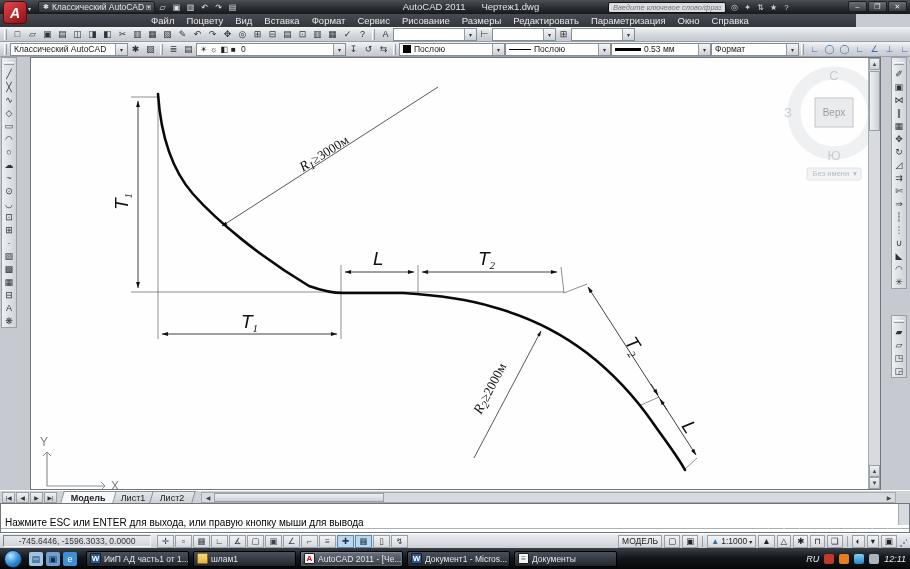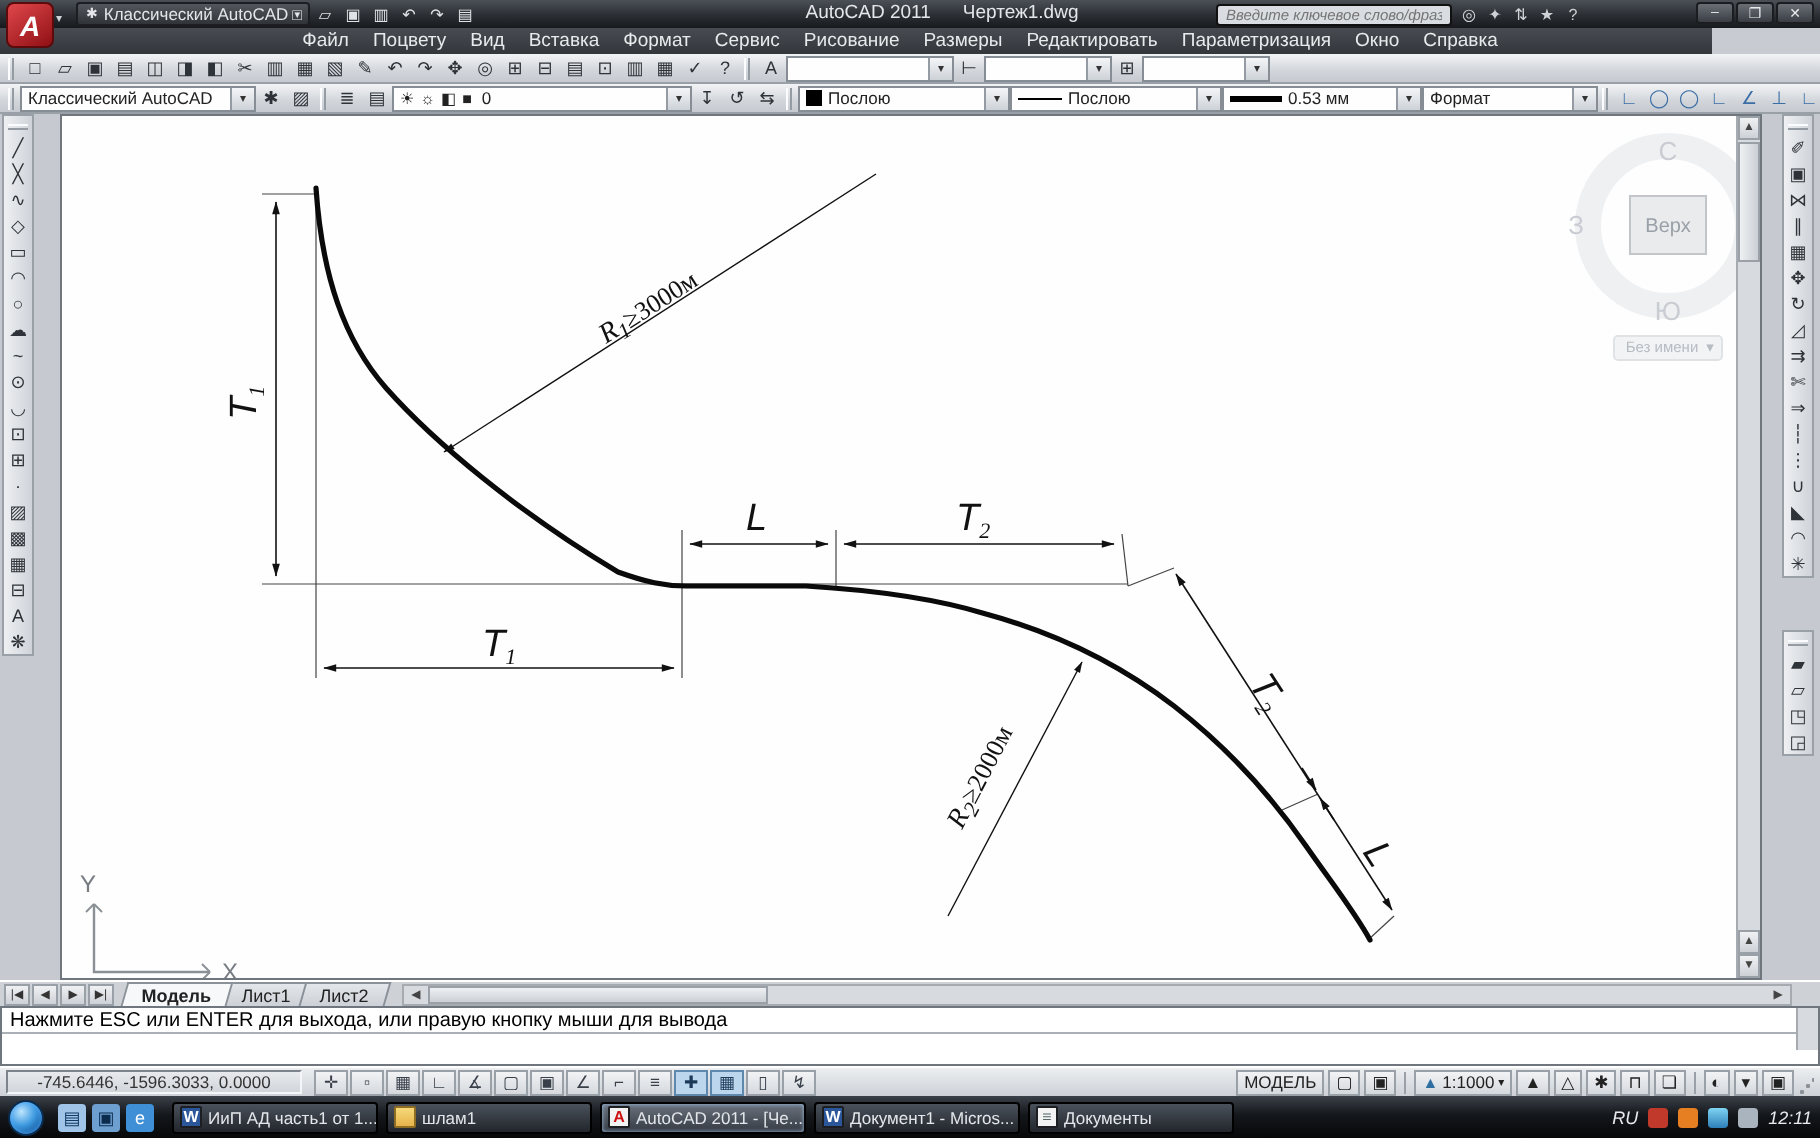--- a/index.html
+++ b/index.html
@@ -61,21 +61,21 @@
   .navbtn{width:13px;height:11px;background:linear-gradient(#f0f1f3,#cdd1d7);border:1px solid #9aa0a8;font-size:6px;display:flex;align-items:center;justify-content:center;color:#333;margin-right:1px;flex:none;}
   .stab{height:12px;padding:0 8px;display:flex;align-items:center;font-size:9px;color:#222;background:linear-gradient(#e3e6ea,#cdd1d7);border:1px solid #8a9199;border-bottom:none;transform:skewX(-16deg);margin-right:-3px;}
   .stab>span{transform:skewX(16deg);white-space:nowrap;}
   .stab.on{background:#f7f8fa;font-weight:bold;z-index:2;}
   .hscroll{flex:1;height:11px;margin:0 14px 0 10px;background:#d7dade;border:1px solid #a6abb2;display:flex;align-items:center;}
   .hthumb{width:170px;height:9px;background:linear-gradient(#eef0f2,#ccd0d6);border:1px solid #9aa0a8;}
   .harrow{width:12px;height:9px;font-size:6px;display:flex;align-items:center;justify-content:center;color:#444;}
 
   
   .cmd{left:0;top:503px;width:910px;height:30px;background:#fff;border:1px solid #70767e;font-family:"DejaVu Sans Mono",monospace;font-size:10px;color:#000;}
-  .cmd .hist{padding:1px 4px 0 4px;line-height:11px;white-space:pre;}
+  .cmd .hist{padding:13px 4px 0 4px;line-height:11px;white-space:pre;}
   .cmd .inputline{border-top:1px solid #aab0b6;height:7px;}
   .cmdscroll{position:absolute;right:0;top:0;width:11px;height:21px;background:#d7dade;border-left:1px solid #a6abb2;}
 
   
   .statusbar{left:0;top:533px;width:910px;height:15px;background:linear-gradient(#eceef0,#cdd1d7);border-top:1px solid #fff;display:flex;align-items:center;padding:0 3px;font-size:9px;color:#222;}
   .coords{width:148px;height:12px;display:flex;align-items:center;justify-content:center;font-size:8.5px;border:1px solid;border-color:#7d848c #f4f6f8 #f4f6f8 #7d848c;color:#333;margin-right:6px;flex:none;white-space:nowrap;}
   .tgl{width:17px;height:13px;display:flex;align-items:center;justify-content:center;font-size:8.5px;color:#39404a;background:linear-gradient(#f2f3f5,#d4d8dd);border:1px solid #9aa0a8;margin-right:1px;flex:none;}
   .tgl.on{background:#bcd6ee;border-color:#5f88ad;color:#1c3a57;}
   .sb-right{margin-left:auto;display:flex;align-items:center;gap:2px;}
   .sbtn{height:13px;display:flex;align-items:center;gap:2px;padding:0 3px;background:linear-gradient(#f2f3f5,#d4d8dd);border:1px solid #9aa0a8;font-size:8.5px;color:#222;white-space:nowrap;}

